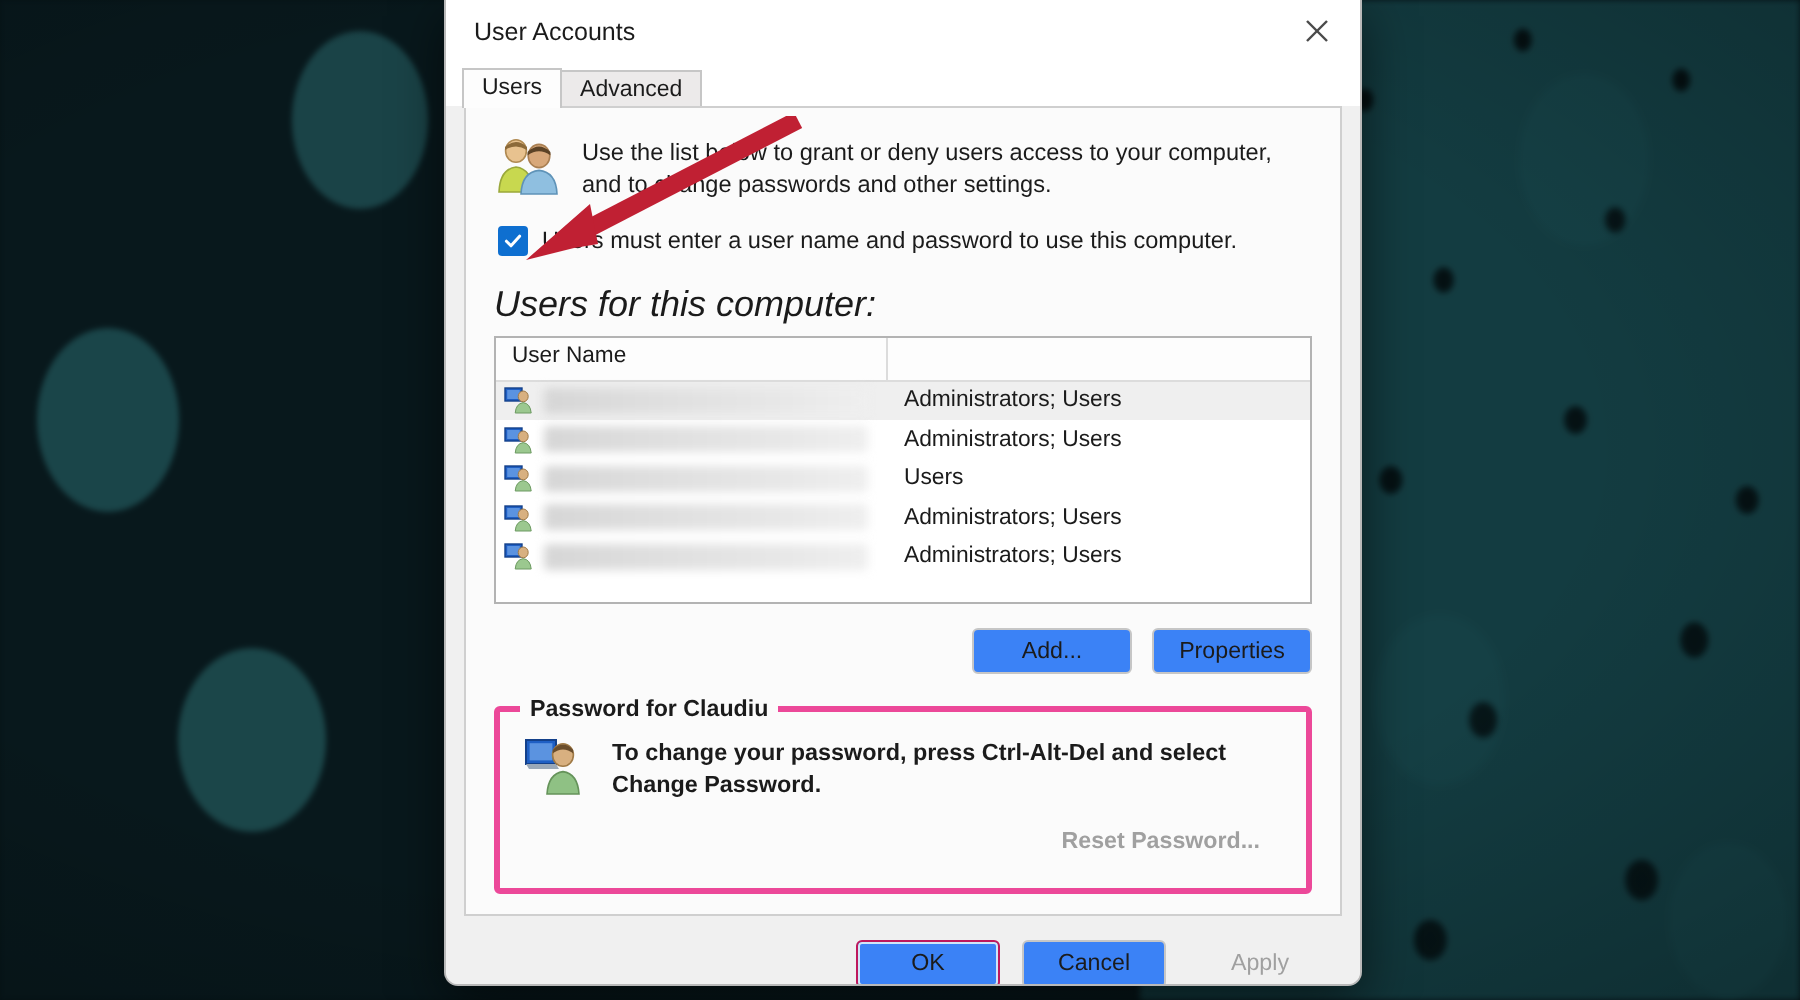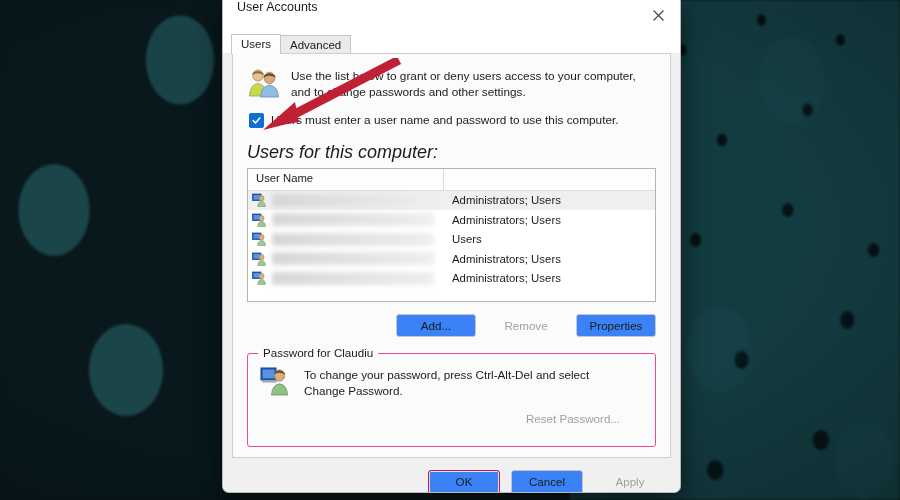--- a/index.html
+++ b/index.html
@@ -110,20 +110,21 @@
     box-sizing: border-box;
     display: flex;
     flex-direction: column;
     overflow: hidden;
   }
 
   .titlebar {
     height: 31px;
     background: #ffffff;
     display: flex;
+    align-items: center;
     flex: 0 0 auto;
     position: relative;
   }
   .title-text {
     font-size: 12.5px;
     color: #1b1b1b;
     margin-left: 14px;
   }
   .close-btn {
     position: absolute;
@@ -295,26 +296,27 @@
     border-color: transparent;
   }
   .btn.default-btn {
     border: 1px solid #be185d;
     box-shadow: 0 0 0 1px #cfe6f8 inset;
   }
 
   
   .groupbox {
     margin-top: 16px;
-    border: 1px solid #ec4899;
+    border: 3px solid #ec4899;
     border-radius: 3px;
-    padding: 12px 24px 12px 12px;
+    padding: 12px 12px 12px 12px;
     position: relative;
     box-sizing: border-box;
     height: 94px;
+    font-weight: bold;
   }
   .groupbox-legend {
     position: absolute;
     top: -8px;
     left: 10px;
     background: #fbfbfb;
     padding: 0 5px;
     font-size: 11.6px;
     color: #1b1b1b;
   }
@@ -490,21 +492,20 @@
               <div class="redacted"></div>
             </div>
             <div class="lv-cell-group">Administrators; Users</div>
           </div>
 
         </div>
       </div>
 
       <div class="mid-buttons">
         <div class="btn">Add...</div>
-        <div class="btn disabled">Remove</div>
         <div class="btn">Properties</div>
       </div>
 
       <div class="groupbox">
         <div class="groupbox-legend">Password for Claudiu</div>
         <div class="gb-row">
           <svg class="pw-icon" viewBox="0 0 32 30">
             <rect x="1" y="2" width="15" height="12" fill="#1f5fc4" stroke="#13408a" stroke-width="1"></rect>
             <rect x="2.8" y="3.6" width="11.4" height="8.6" fill="#5b93e0"></rect>
             <path d="M1 14 L16 14 L17.5 16.5 L2.5 16.5 Z" fill="#9aa8b8"></path>

